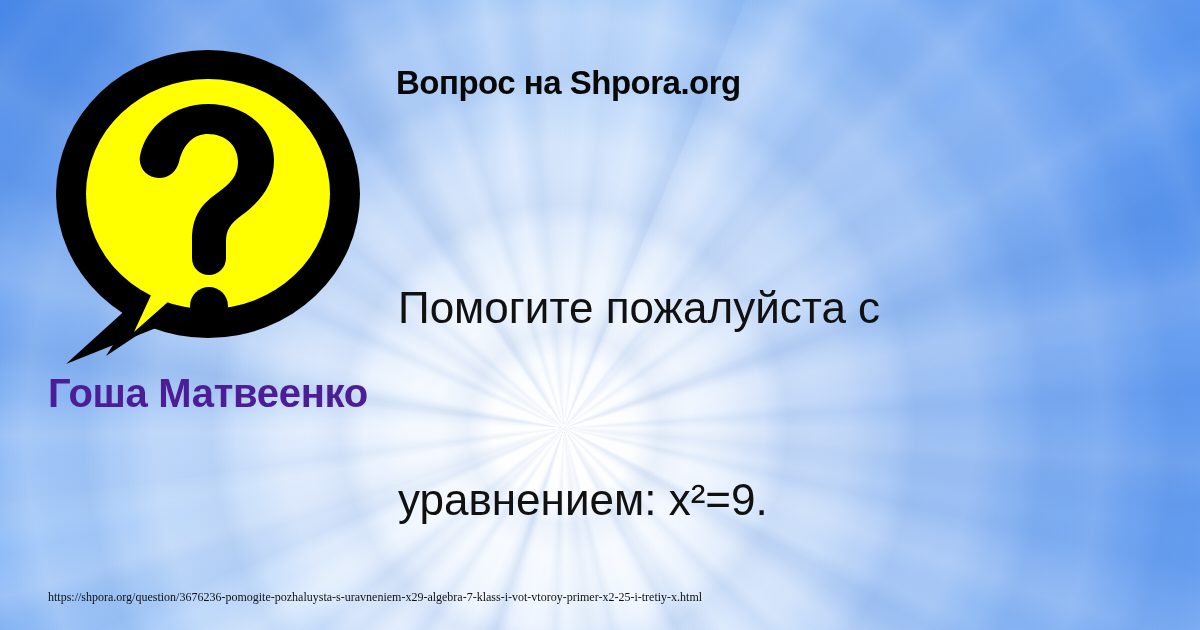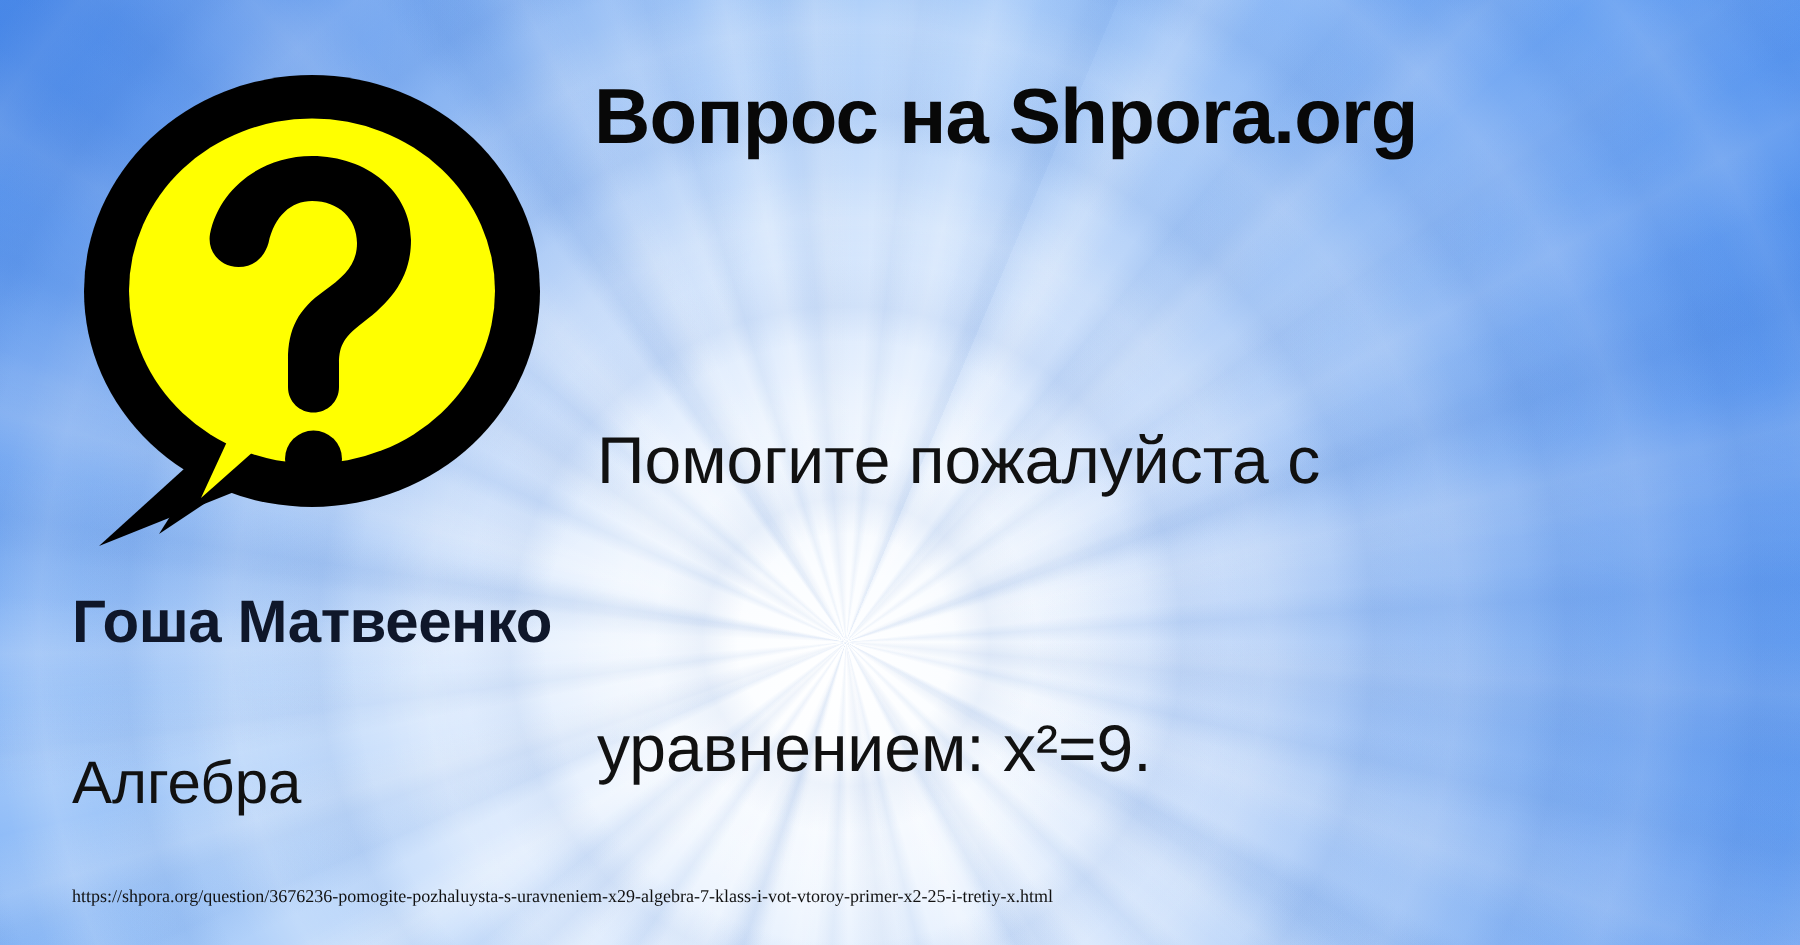--- a/index.html
+++ b/index.html
@@ -121,41 +121,40 @@
   .bubble-wrap svg { display: block; width: 100%; height: 100%; }
 
   .author-name {
     position: absolute;
     left: 48px;
     top: 372px;
     width: 360px;
     font-size: 40px;
     line-height: 1.08;
     font-weight: bold;
-    color: #0f172a;
+    color: #4c1d95;
     letter-spacing: -0.3px;
-    margin-top: 22px;
   }
 
   .author-subject {
     position: absolute;
     left: 48px;
     top: 500px;
     width: 340px;
     font-size: 40px;
     line-height: 1.1;
     font-weight: normal;
     color: #111111;
   }
 
   .q-title {
     position: absolute;
     left: 396px;
-    top: 48px;
-    font-size: 52px;
+    top: 64px;
+    font-size: 33px;
     font-weight: bold;
     color: #080808;
     letter-spacing: -0.5px;
     white-space: nowrap;
   }
 
   .q-body {
     position: absolute;
     left: 398px;
     top: 148px;
@@ -216,21 +215,20 @@
                    L 180 198
                    C 180 186, 184 180, 196 171
                    C 216 156, 228 140, 228 116
                    C 228 84, 199 60, 162 60 Z"></path>
           <circle cx="163" cy="262" r="19"></circle>
         </g>
       </svg>
     </div>
 
     <div class="author-name">Гоша Матвеенко</div>
-    <div class="author-subject">Алгебра</div>
 
     <div class="q-title">Вопрос на Shpora.org</div>
 
     <div class="q-body">
       <span class="bline">Помогите пожалуйста с</span>
       <span class="bline">уравнением: x²=9.</span>
       
       
       
       

